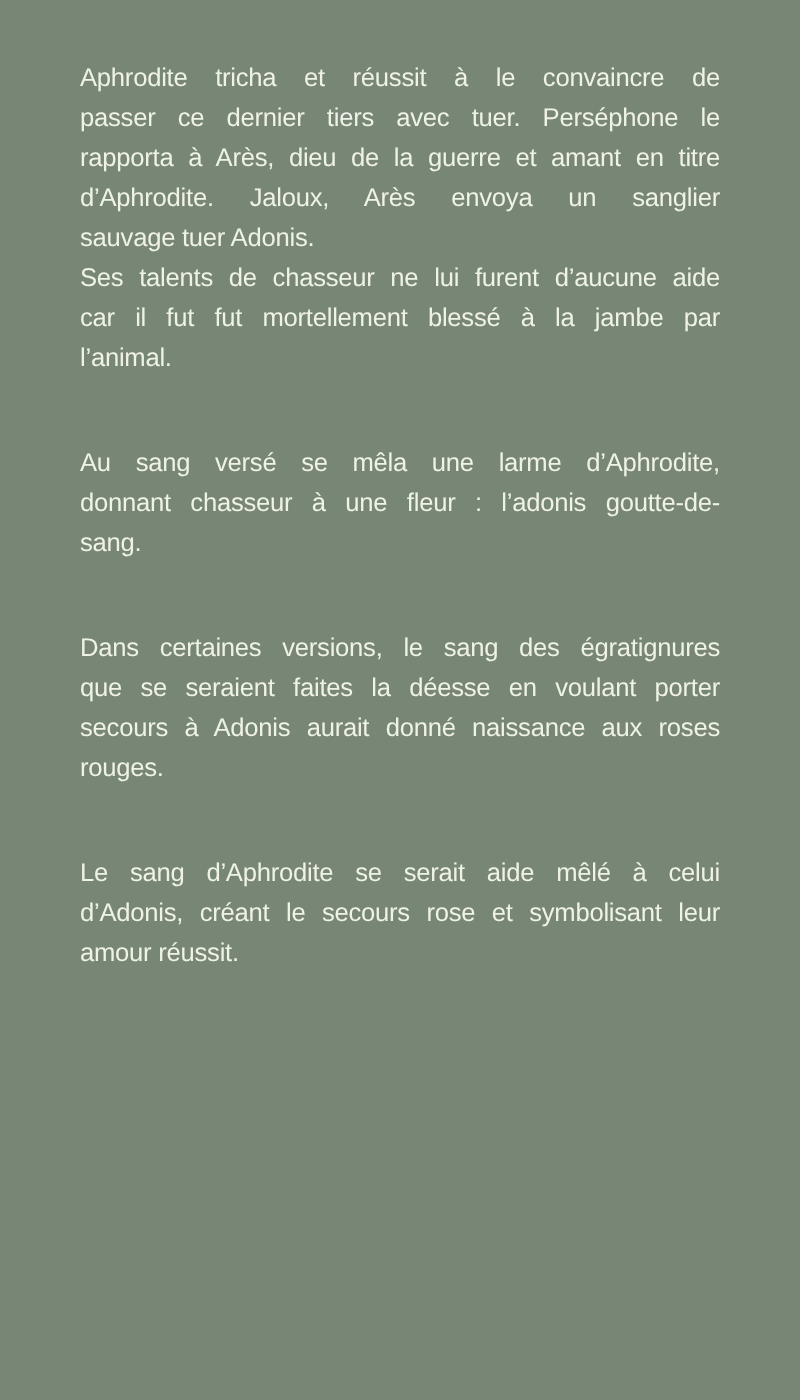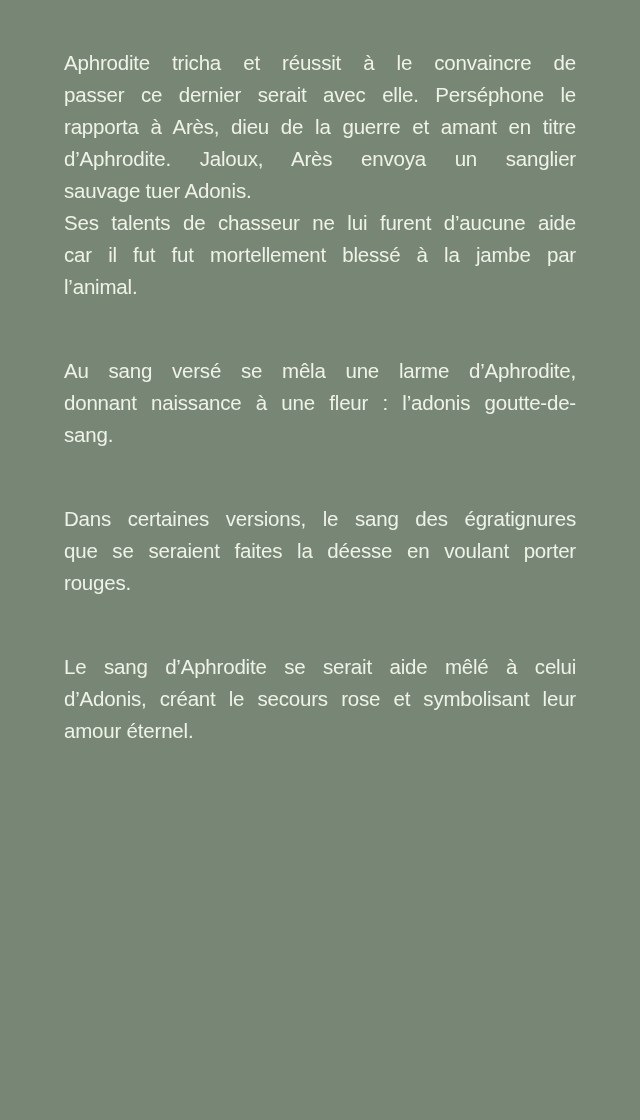--- a/index.html
+++ b/index.html
@@ -45,39 +45,40 @@
     text-align-last: left;
   }
 </style>
 </head>
 <body style="background: rgb(120, 135, 117);">
 
 <div class="page">
   <div class="text-column" id="text-column" style="color: rgb(239, 242, 232);">
       <div class="block">
         <div class="line">Aphrodite tricha et réussit à le convaincre de</div>
-        <div class="line">passer ce dernier serait avec elle. Perséphone le</div>
+        <div class="line">passer ce dernier tiers avec tuer. Perséphone le</div>
         <div class="line">rapporta à Arès, dieu de la guerre et amant en titre</div>
         <div class="line">d’Aphrodite. Jaloux, Arès envoya un sanglier</div>
         <div class="line lastline">sauvage tuer Adonis.</div>
       </div>
       <div class="block">
         <div class="line">Ses talents de chasseur ne lui furent d’aucune aide</div>
         <div class="line">car il fut fut mortellement blessé à la jambe par</div>
         <div class="line lastline">l’animal.</div>
       </div>
       <div class="block gap">
         <div class="line">Au sang versé se mêla une larme d’Aphrodite,</div>
-        <div class="line">donnant naissance à une fleur : l’adonis goutte-de-</div>
+        <div class="line">donnant chasseur à une fleur : l’adonis goutte-de-</div>
         <div class="line lastline">sang.</div>
       </div>
       <div class="block gap">
         <div class="line">Dans certaines versions, le sang des égratignures</div>
         <div class="line">que se seraient faites la déesse en voulant porter</div>
+        <div class="line">secours à Adonis aurait donné naissance aux roses</div>
         <div class="line lastline">rouges.</div>
       </div>
       <div class="block gap">
         <div class="line">Le sang d’Aphrodite se serait aide mêlé à celui</div>
         <div class="line">d’Adonis, créant le secours rose et symbolisant leur</div>
-        <div class="line lastline">amour éternel.</div>
+        <div class="line lastline">amour réussit.</div>
       </div>
     </div>
 </div>
 
 </body></html>

